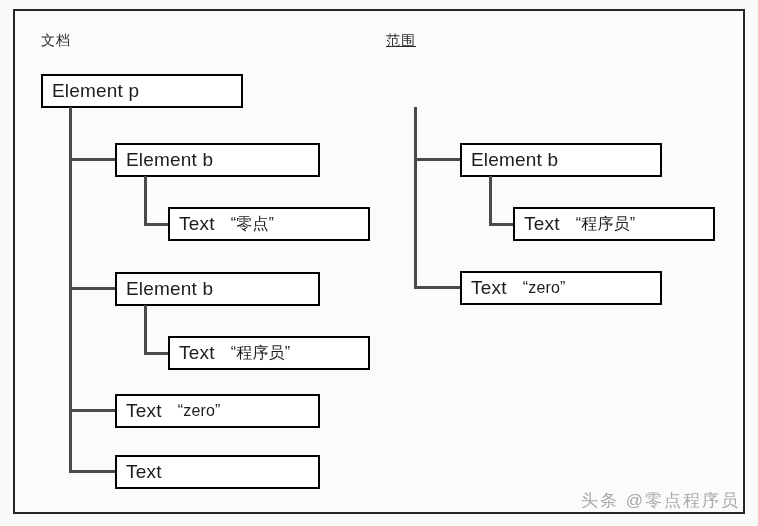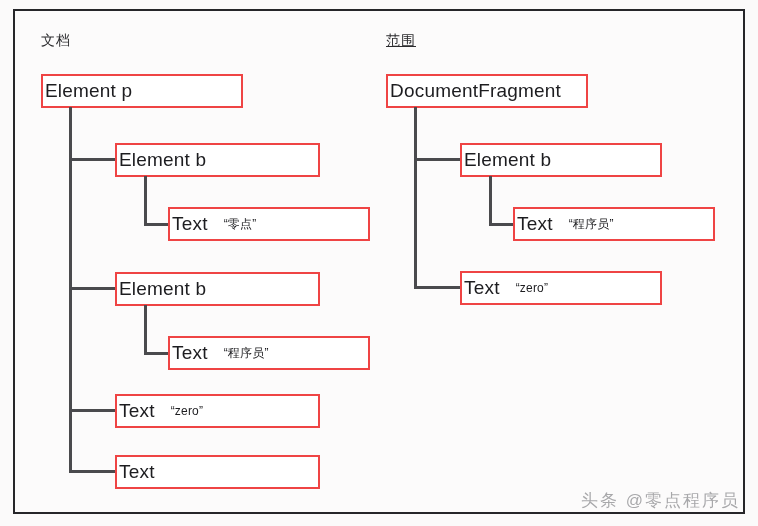--- a/index.html
+++ b/index.html
@@ -30,36 +30,36 @@
     position: absolute;
     font-size: 14px;
     color: #2b2b2e;
     letter-spacing: 1px;
     line-height: 1;
     white-space: nowrap;
   }
   .node {
     position: absolute;
     box-sizing: border-box;
-    border: 2px solid #ef4444;
+    border: 2px solid #000000;
     background: #ffffff;
     height: 34px;
     display: flex;
     align-items: center;
-    padding-left: 2px;
+    padding-left: 9px;
     font-size: 19px;
     color: #1d1d20;
     white-space: nowrap;
     letter-spacing: 0.2px;
   }
   .node .nlabel { display: inline-block; }
   .node .nval {
     display: inline-block;
     margin-left: 16px;
-    font-size: 12px;
+    font-size: 16px;
   }
   
   .vline {
     position: absolute;
     width: 3px;
     background: #4a4a4d;
   }
   .hline {
     position: absolute;
     height: 3px;
@@ -120,23 +120,20 @@
     <span class="nval">“zero”</span>
   </div>
 
   <div class="hline" style="left:69px; top:470px; width:48px;"></div>
   <div class="node" style="left:115px; top:455px; width:205px;">
     <span class="nlabel">Text</span>
   </div>
 
   <div class="section-label" style="left:386px; top:33px;text-decoration:underline;">范围</div>
 
-  <div class="node" style="left:386px; top:74px; width:202px;">
-    <span class="nlabel">DocumentFragment</span>
-  </div>
 
   <div class="vline" style="left:414px; top:107px; height:182px;"></div>
 
   <div class="hline" style="left:414px; top:158px; width:48px;"></div>
   <div class="node" style="left:460px; top:143px; width:202px;">
     <span class="nlabel">Element b</span>
   </div>
   <div class="vline" style="left:489px; top:176px; height:50px;"></div>
   <div class="hline" style="left:489px; top:223px; width:28px;"></div>
   <div class="node" style="left:513px; top:207px; width:202px;">

